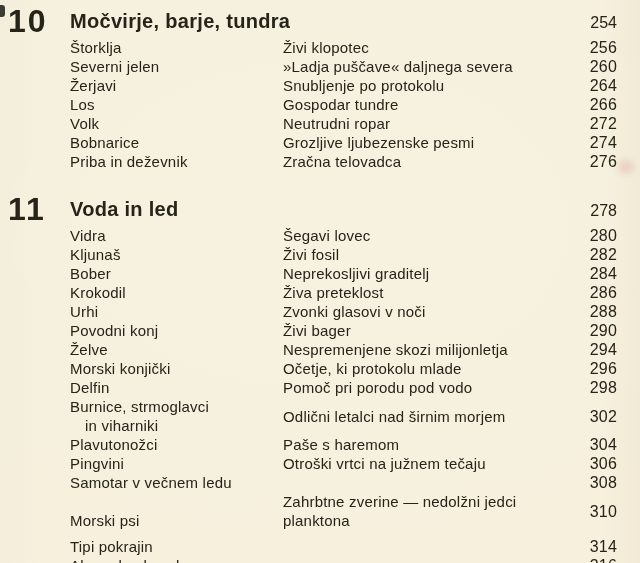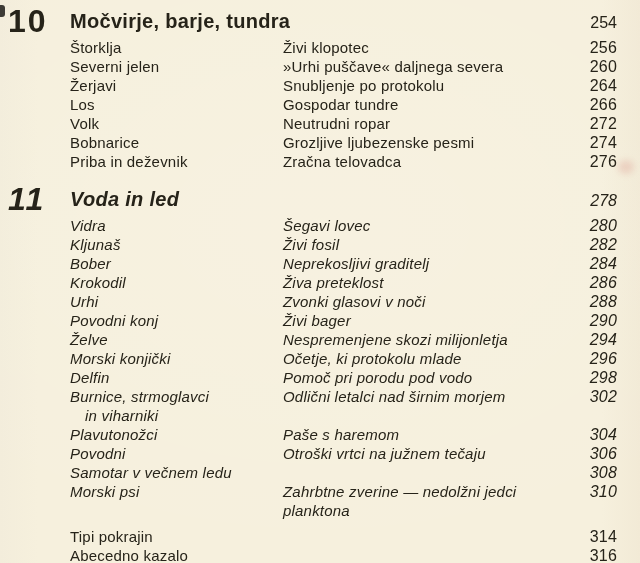--- a/index.html
+++ b/index.html
@@ -25,21 +25,21 @@
     background: #3d3b35;
     border-radius: 0 3px 3px 0;
   }
   .smudge {
     position: absolute; right: 6px; top: 160px;
     width: 16px; height: 14px;
     background: rgba(214,140,130,0.28);
     border-radius: 50%;
     filter: blur(3px);
   }
-  .chapter + .chapter { margin-top: 15px; font-style: italic; }
+  .chapter + .chapter { margin-top: 25px; }
   .chapter-header { display: flex; margin-bottom: 3px; }
   .col-num {
     width: 62px; flex: 0 0 62px;
     font-weight: bold; font-size: 32px; line-height: 27px;
     letter-spacing: 2px;
   }
   .chapter-title {
     flex: 1;
     font-weight: bold; font-size: 20px; line-height: 27px;
     letter-spacing: 0.3px;
@@ -52,27 +52,27 @@
   }
   .chapter-header .col-page { padding-top: 5px; display: block; }
   .entry {
     display: flex;
     font-size: 15px; line-height: 19px;
     letter-spacing: 0.2px;
   }
   .spacer { width: 62px; flex: 0 0 62px; }
   .col-animal {
     width: 213px; flex: 0 0 213px;
-    display: flex; flex-direction: column; justify-content: flex-start;
+    display: flex; flex-direction: column; justify-content: flex-end;
   }
   .col-desc {
     flex: 1;
     display: flex; flex-direction: column; justify-content: center;
   }
-  .valign-bottom { justify-content: flex-start; }
+  .valign-bottom { justify-content: center; }
   .col-animal .line + .line { padding-left: 15px; }
   .back-matter { margin-top: 7px; }
 </style>
 </head>
 <body>
 
 <div class="paper">
   <div class="artifact"></div>
   <div class="smudge"></div>
   <div id="toc">
@@ -93,21 +93,21 @@
           <div class="col-page">
             <div class="line">256</div>
           </div>
         </div>
         <div class="entry">
           <div class="spacer"></div>
           <div class="col-animal">
             <div class="line">Severni jelen</div>
           </div>
           <div class="col-desc">
-            <div class="line">»Urhi puščave« daljnega severa</div>
+            <div class="line">»Ladja puščave« daljnega severa</div>
           </div>
           <div class="col-page">
             <div class="line">260</div>
           </div>
         </div>
         <div class="entry">
           <div class="spacer"></div>
           <div class="col-animal">
             <div class="line">Žerjavi</div>
           </div>
@@ -302,21 +302,21 @@
           <div class="col-desc">
             <div class="line">Paše s haremom</div>
           </div>
           <div class="col-page">
             <div class="line">304</div>
           </div>
         </div>
         <div class="entry">
           <div class="spacer"></div>
           <div class="col-animal">
-            <div class="line">Povodni</div>
+            <div class="line">Pingvini</div>
           </div>
           <div class="col-desc">
             <div class="line">Otroški vrtci na južnem tečaju</div>
           </div>
           <div class="col-page">
             <div class="line">306</div>
           </div>
         </div>
         <div class="entry">
           <div class="spacer"></div>

